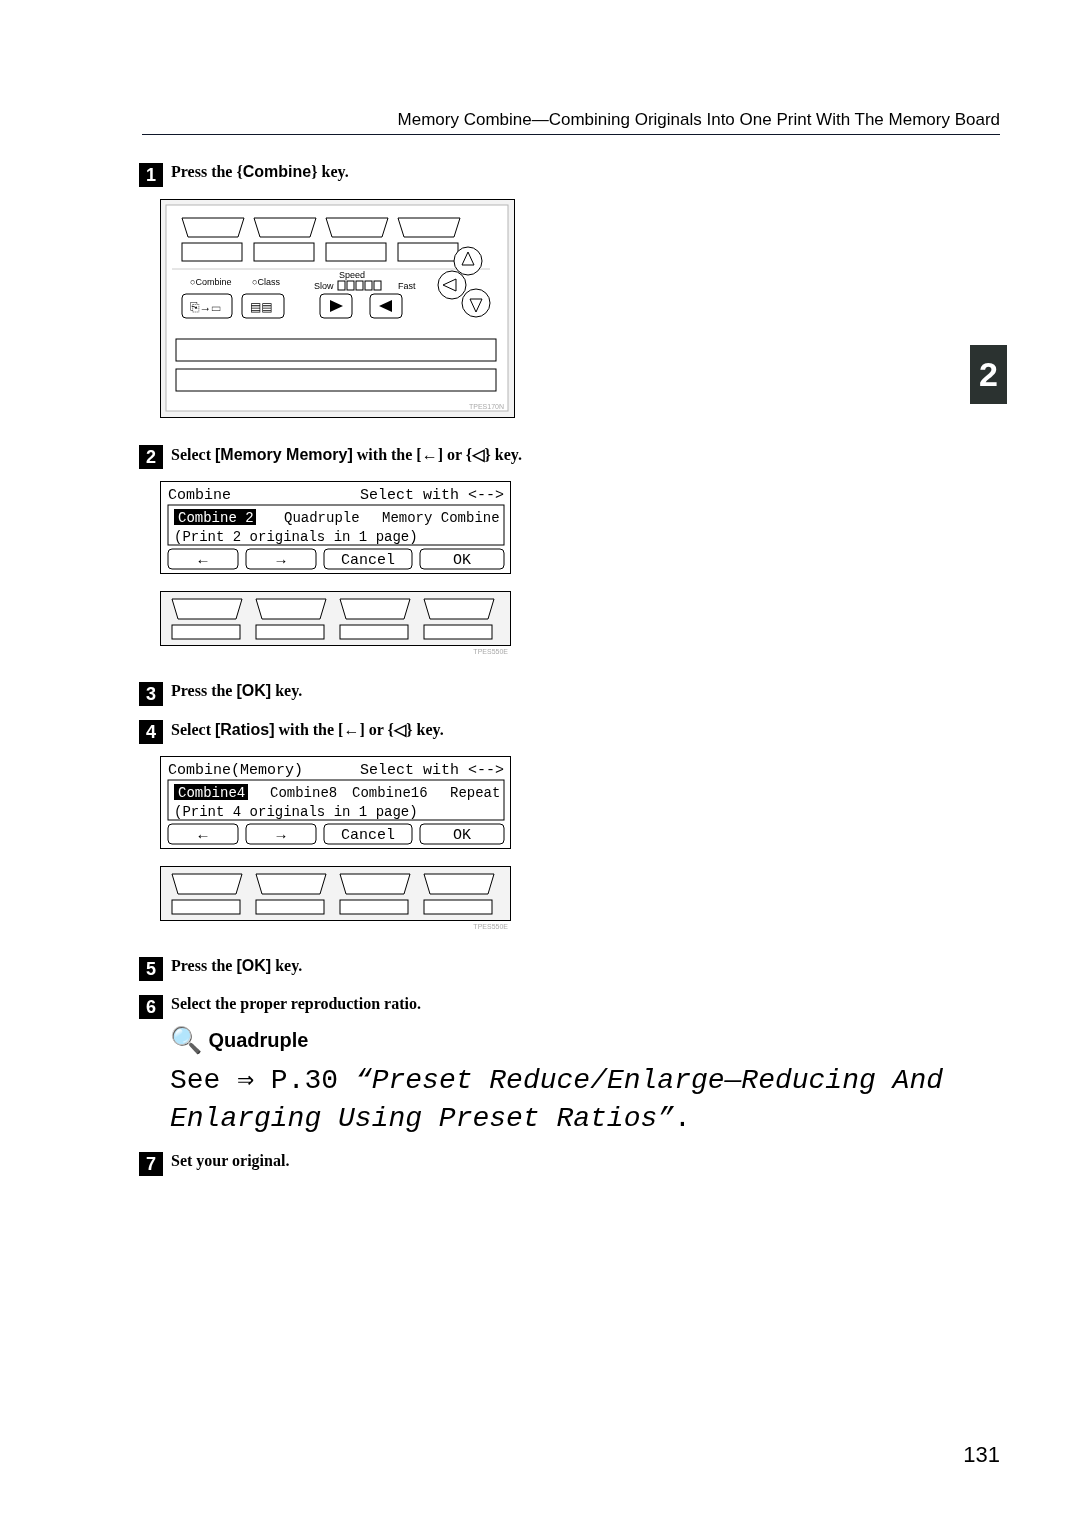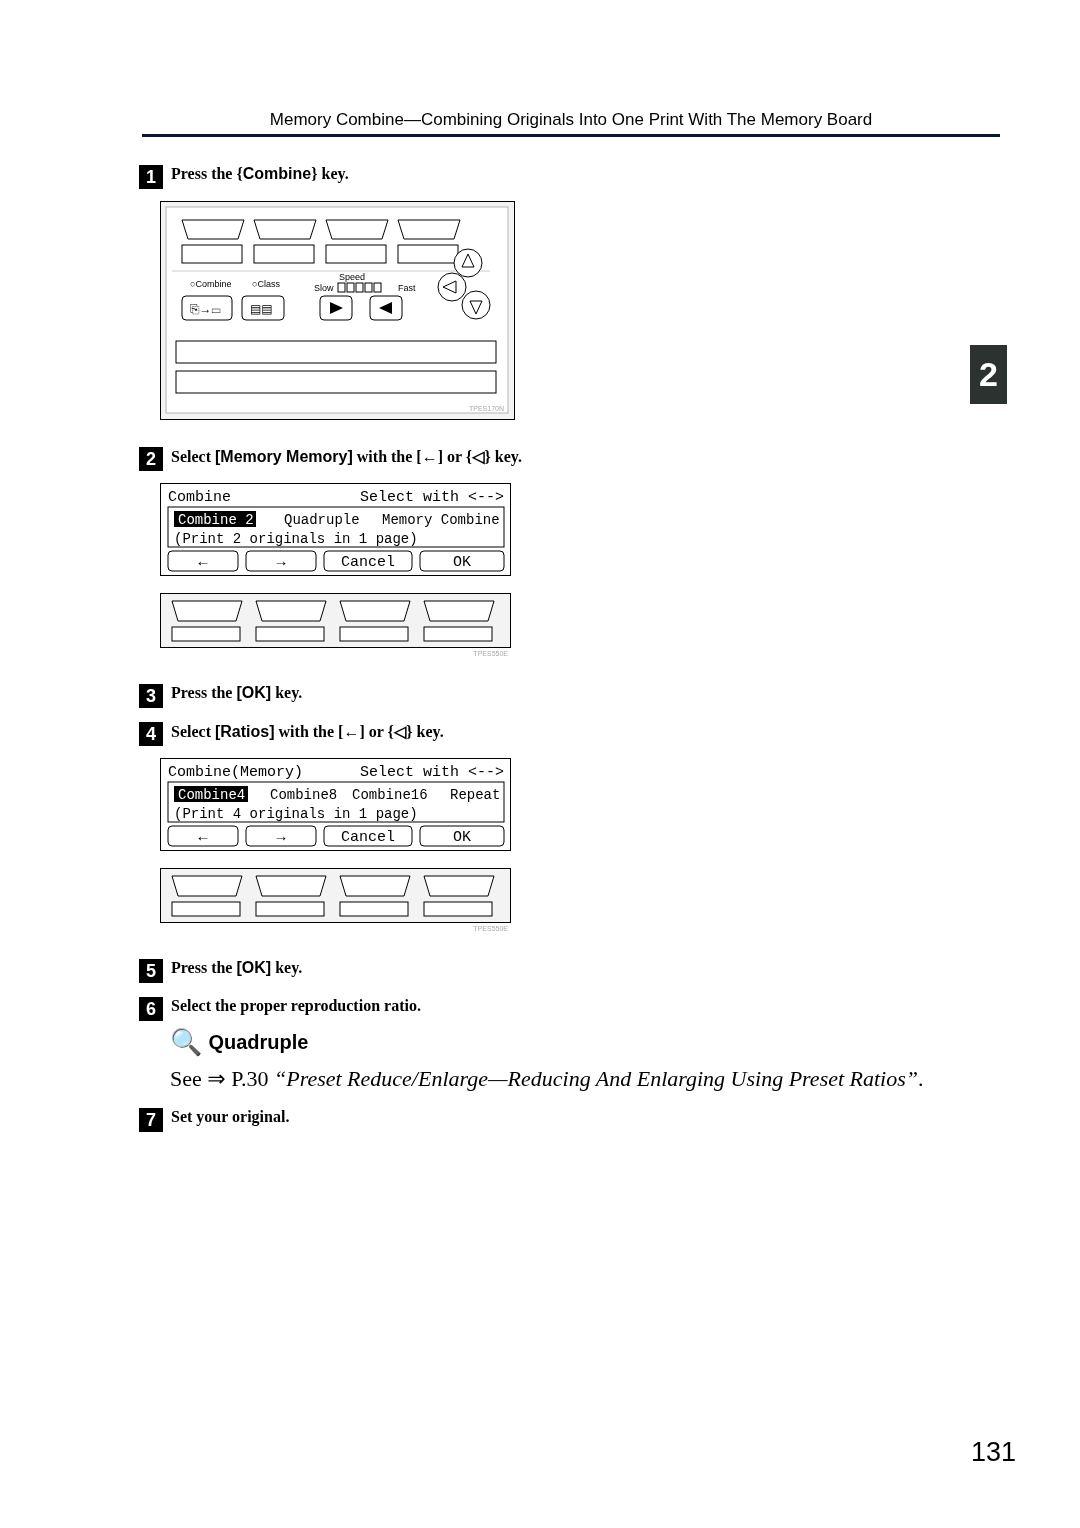--- a/index.html
+++ b/index.html
@@ -1,29 +1,29 @@
 <!DOCTYPE html>
 <html><head>
 <meta charset="utf-8">
 <style>
   body{margin:0;background:#fff;font-family:Georgia,"Times New Roman",serif;color:#000;width:1080px;height:1528px;position:relative}
   .page{padding:110px 80px 60px 142px}
-  .hdr{border-bottom:3px solid #0f172a;text-align:center;font-family:Helvetica,Arial,sans-serif;font-size:17px;padding-bottom:4px;margin-bottom:28px}
+  .hdr{border-bottom:1px solid #0f172a;text-align:right;font-family:Helvetica,Arial,sans-serif;font-size:17px;padding-bottom:4px;margin-bottom:28px}
   .step{display:flex;align-items:flex-start;margin:0 0 6px -3px}
   .num{width:24px;height:24px;background:#000;color:#fff;font-family:Arial,Helvetica,sans-serif;font-weight:700;font-size:18px;line-height:24px;text-align:center;flex:0 0 24px;margin-right:8px}
   .btxt{font-size:16px;font-weight:700;display:inline}
   .btxt .kbr{font-family:Helvetica,Arial,sans-serif;font-weight:700}
   .fig{margin:12px 0 26px 18px}
   .fig svg{display:block}
   .tab{position:absolute;right:73px;top:345px;width:37px;height:59px;background:#2b3230;color:#fff;font-family:Helvetica,Arial,sans-serif;font-weight:700;font-size:34px;line-height:59px;text-align:center}
   .ref{margin:4px 0 6px 28px;font-family:Helvetica,Arial,sans-serif;font-weight:700;font-size:20px;display:flex;align-items:center}
   .ref .mg{font-size:26px;margin-right:6px}
   .ital{font-style:italic}
-  .see{margin:4px 0 14px 28px;font-size:22px;line-height:1.35;font-family:Liberation Serif, serif}
-  .pg{position:absolute;bottom:60px;right:64px;font-family:Helvetica,Arial,sans-serif;font-size:27px}
+  .see{margin:4px 0 14px 28px;font-size:28px;line-height:1.35;font-family:Liberation Mono, monospace}
+  .pg{position:absolute;bottom:60px;right:80px;font-family:Helvetica,Arial,sans-serif;font-size:22px}
   .keybracket{font-weight:700}
 </style>
 </head>
 <body>
 
 <div class="tab"><span>2</span></div>
 
 <div class="page">
 
   <div class="hdr">Memory Combine—Combining Originals Into One Print With The Memory Board</div>

